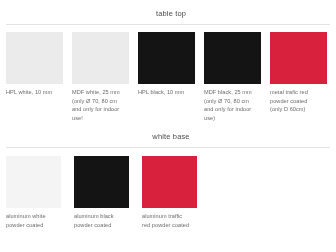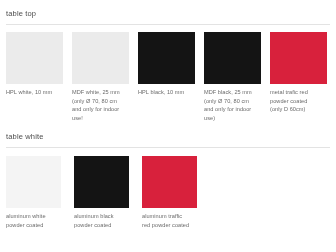--- a/index.html
+++ b/index.html
@@ -22,20 +22,21 @@
     box-sizing: border-box;
   }
 
   
   .section-title {
     font-size: 7.5px;
     line-height: 10px;
     color: #4d4d4d;
     letter-spacing: 0.15px;
     padding-left: 6px;
+    text-align: center;
   }
   .rule {
     height: 1px;
     background: #e3e3e3;
     margin: 5px 6px 0 6px;
   }
 
   
   .swatch-row {
     display: flex;
@@ -113,21 +114,21 @@
 powder coated
 (only D 60cm)</div>
       </div>
 
     </div>
   </div>
 
   <div class="spacer-base"></div>
 
   <div>
-    <div class="section-title">table white</div>
+    <div class="section-title">white base</div>
     <div class="rule"></div>
 
     <div class="swatch-row row-base">
 
       <div class="swatch-cell">
         <span class="swatch-chip" style="background: rgb(244, 244, 244);"></span>
         <div class="swatch-label">aluminum white
 powder coated</div>
       </div>
 

